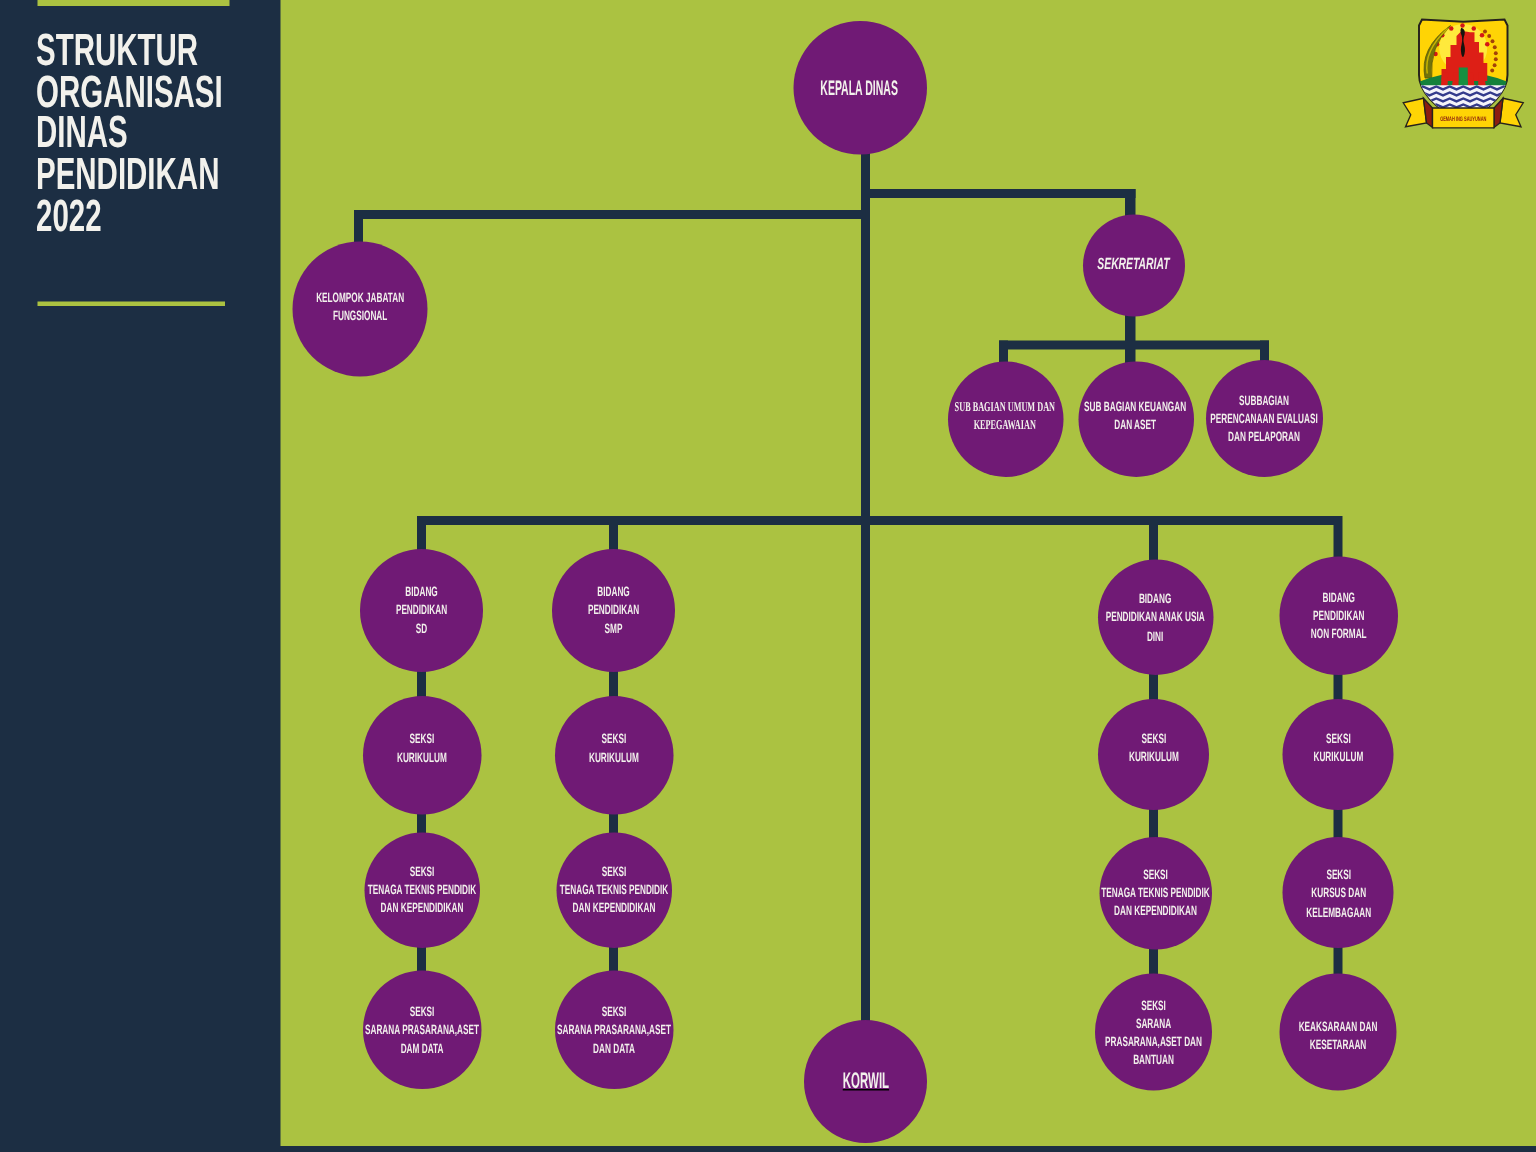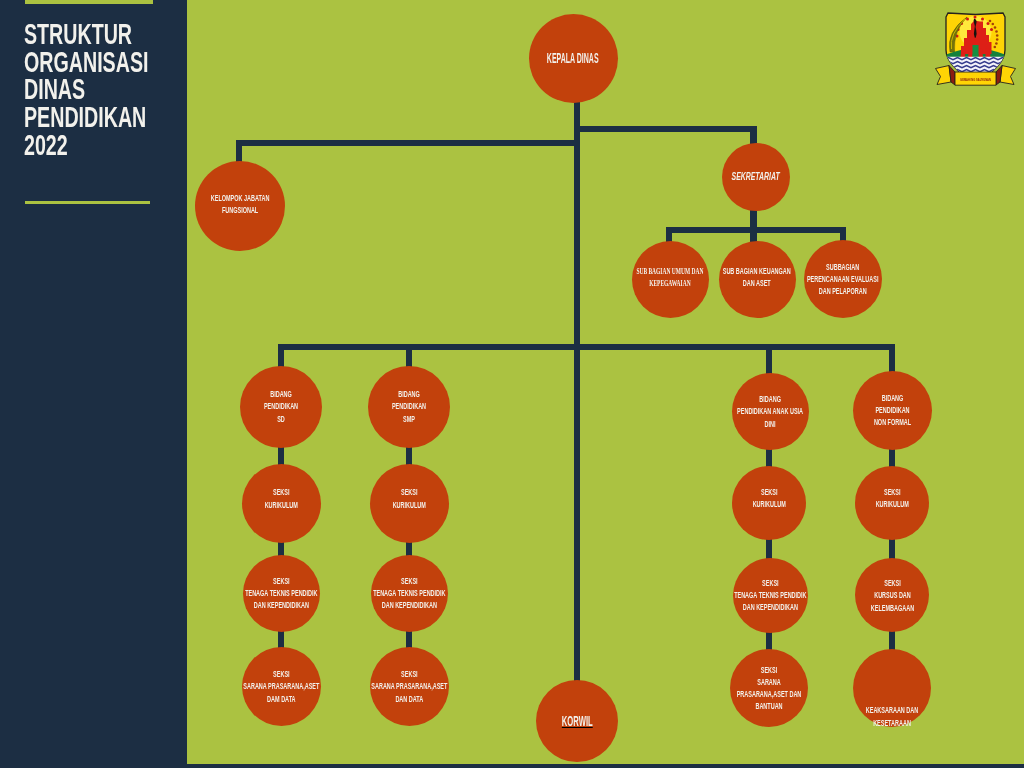--- a/index.html
+++ b/index.html
@@ -1,20 +1,20 @@
 <!DOCTYPE html>
 <html><head>
 <meta charset="utf-8">
 <style>
   html,body{margin:0;padding:0;}
   body{width:1024px;height:768px;overflow:hidden;position:relative;
        background:#abc241;font-family:"Liberation Sans",sans-serif;}
   .abs{position:absolute;}
   .line{position:absolute;background:#1c2e43;}
-  .circle{position:absolute;background:#c2410c;border-radius:50%;
+  .circle{position:absolute;background:#701a75;border-radius:50%;
           display:flex;align-items:center;justify-content:center;}
   .ct{color:#f2f1ec;font-weight:bold;font-size:9px;line-height:12.3px;
       text-align:center;transform:scaleX(0.61);transform-origin:center;
       white-space:nowrap;}
   .up5{transform:translateY(-5px) scaleX(0.61);}
   .up2{transform:translateY(-2px) scaleX(0.61);}
   .sidebar{position:absolute;left:0;top:0;width:187px;height:768px;background:#1c2e43;}
   .bstrip{position:absolute;left:0;top:764px;width:1024px;height:4px;background:#1c2e43;}
   .gline{position:absolute;background:#abc241;height:3px;}
   .title{position:absolute;left:24px;top:20px;color:#f2f1ec;font-weight:bold;
@@ -104,21 +104,21 @@
 
   <div class="circle" style="left:241.5px;top:647px;width:79px;height:79px;">
     <div class="ct">SEKSI<br>SARANA PRASARANA,ASET<br>DAM DATA</div>
   </div>
   <div class="circle" style="left:369.5px;top:647px;width:79px;height:79px;">
     <div class="ct">SEKSI<br>SARANA PRASARANA,ASET<br>DAN DATA</div>
   </div>
   <div class="circle" style="left:730px;top:649px;width:78px;height:78px;">
     <div class="ct" style="line-height:12px;">SEKSI<br>SARANA<br>PRASARANA,ASET DAN<br>BANTUAN</div>
   </div>
-  <div class="circle" style="left:853px;top:649px;width:78px;height:78px;align-items:flex-end;">
+  <div class="circle" style="left:853px;top:649px;width:78px;height:78px;">
     <div class="ct" style="transform:translateY(2px) scaleX(0.61);">KEAKSARAAN DAN<br>KESETARAAN</div>
   </div>
 
   <div class="circle" style="left:536px;top:680px;width:82px;height:82px;text-decoration:underline;">
     <div class="ct" style="font-size:15px;transform:scaleX(0.51);">KORWIL</div>
   </div>
 
   <svg class="abs" style="left:932px;top:8px;" width="88" height="82" viewBox="0 0 88 82">
     <defs>
       <clipPath id="sh">

